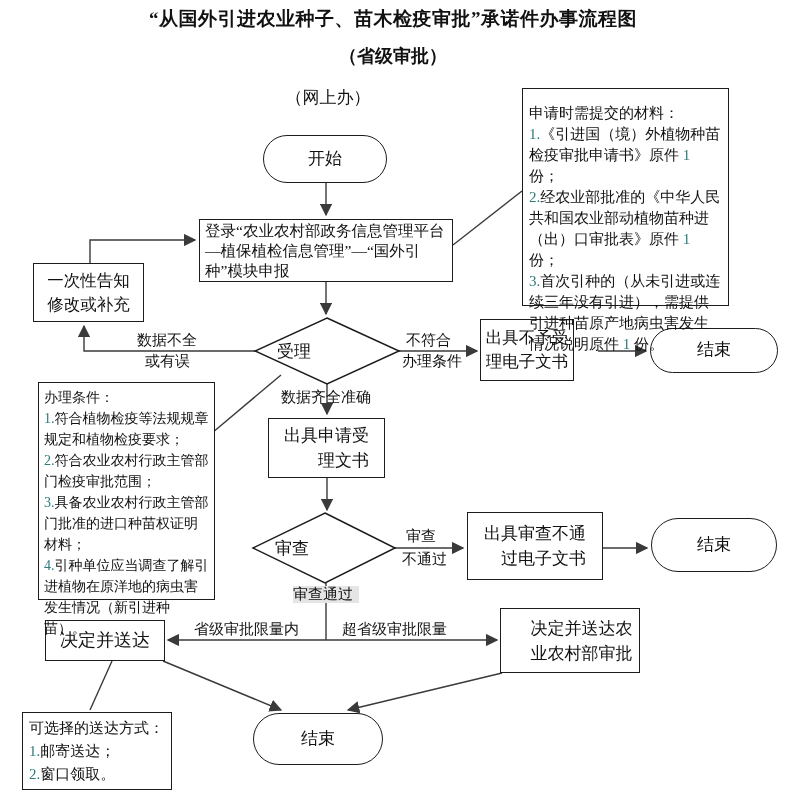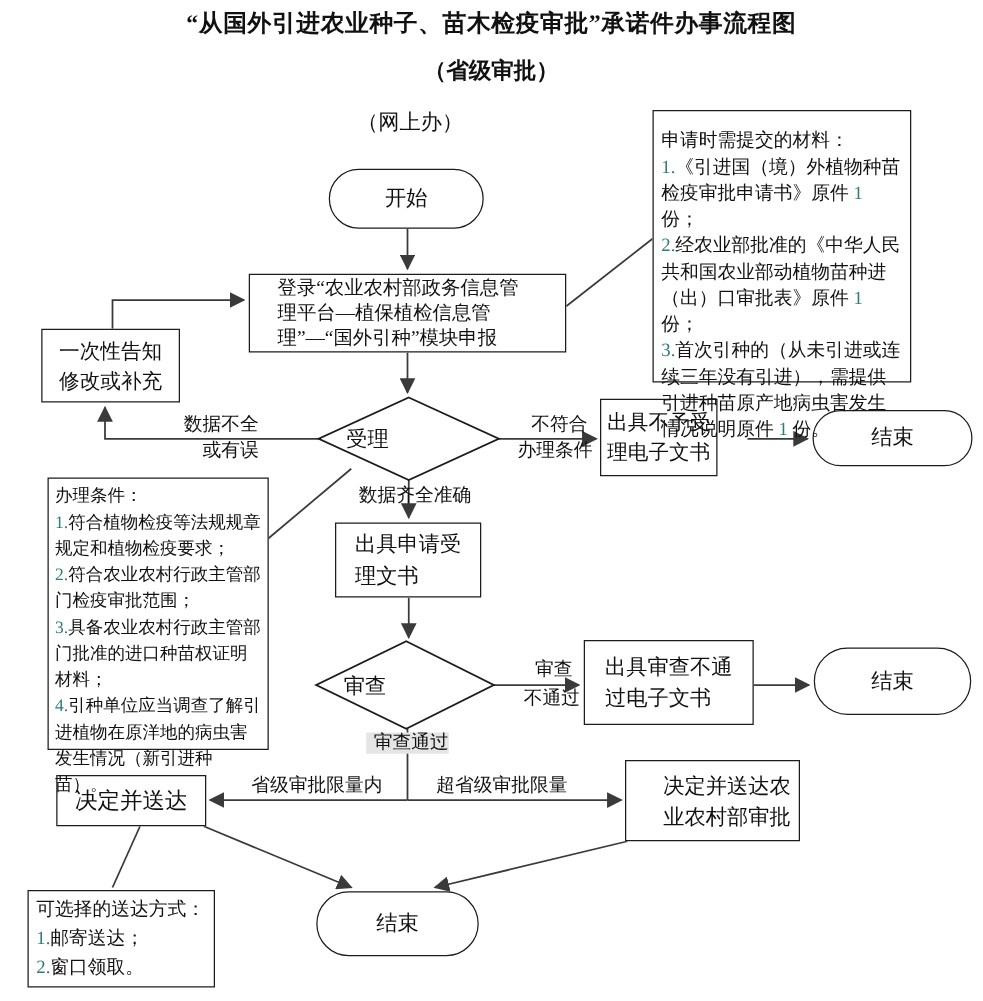--- a/index.html
+++ b/index.html
@@ -13,25 +13,25 @@
   }
   #wires{position:absolute;left:0;top:0;width:786px;height:801px;}
   .ttl{position:absolute;left:0;width:786px;text-align:center;font-weight:bold;}
   #main-title{top:6px;font-size:19px;letter-spacing:0.5px;}
   #sub-title{top:44px;font-size:18px;}
   #channel{position:absolute;left:262px;top:86px;width:132px;text-align:center;font-size:17px;}
   .node{
     position:absolute;box-sizing:border-box;
     border:1.5px solid #1c1c1c;background:#fff;
     display:flex;align-items:center;justify-content:center;
-    text-align:left;white-space:pre-line;line-height:1.35;
+    text-align:right;white-space:pre-line;line-height:1.35;
   }
   .oval{border-radius:999px;}
   .dlabel{position:absolute;text-align:left;font-size:17px;}
-  .lbl{position:absolute;text-align:right;font-size:15px;line-height:1.1;}
+  .lbl{position:absolute;text-align:left;font-size:15px;line-height:1.1;}
   .annot{
     position:absolute;box-sizing:border-box;
     border:1.5px solid #1c1c1c;background:#fff;
     text-align:left;
   }
   .annot .num{color:#2e7b7b;}
   #materials-box{left:522px;top:88px;width:207px;height:218px;padding:14px 6px;font-size:15px;line-height:21px;}
   #conditions-box{left:38px;top:382px;width:177px;height:218px;padding:4px 5px;font-size:14px;line-height:21px;}
   #delivery-box{left:22px;top:712px;width:150px;height:78px;padding:4px 6px;font-size:15px;line-height:23px;}
 </style>
@@ -71,21 +71,21 @@
       <polygon points="325,513 395,548 325,583 253,548"></polygon>
     </g>
   </svg>
 
   <div class="ttl" id="sub-title">（省级审批）</div>
   <div class="ttl" id="main-title">“从国外引进农业种子、苗木检疫审批”承诺件办事流程图</div>
   <div id="channel">（网上办）</div>
 
   <div class="node oval" style="left:263px;top:135px;width:124px;height:48px;font-size:17px;">开始</div>
 
-  <div class="node" style="left:199px;top:219px;width:254px;height:63px;font-size:15.5px;line-height:20px;text-align:left;padding:2px 22px;justify-content:flex-start;">登录“农业农村部政务信息管理平台—植保植检信息管理”—“国外引种”模块申报</div>
+  <div class="node" style="left:199px;top:219px;width:254px;height:63px;font-size:15.5px;line-height:20px;text-align:left;padding:2px 5px;justify-content:flex-start;">登录“农业农村部政务信息管理平台—植保植检信息管理”—“国外引种”模块申报</div>
 
   <div class="node" style="left:33px;top:263px;width:111px;height:59px;font-size:16.5px;line-height:24px;">一次性告知
 修改或补充</div>
 
   <div class="dlabel" style="left:277px;top:340px;width:100px;">受理</div>
 
   <div class="node" style="left:480px;top:319px;width:94px;height:62px;font-size:16.5px;line-height:24px;">出具不予受
 理电子文书</div>
 
   <div class="node oval" style="left:650px;top:328px;width:128px;height:45px;font-size:17px;">结束</div>

